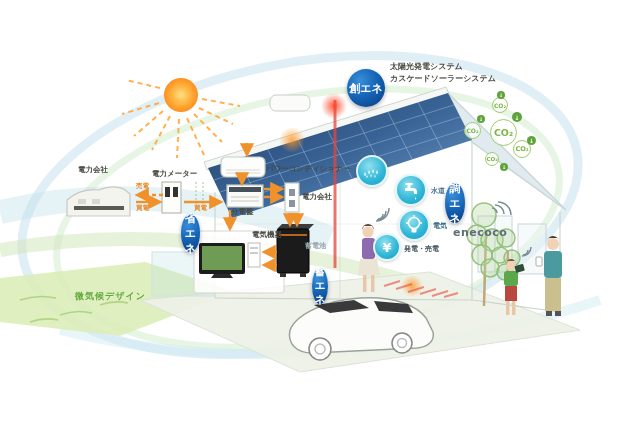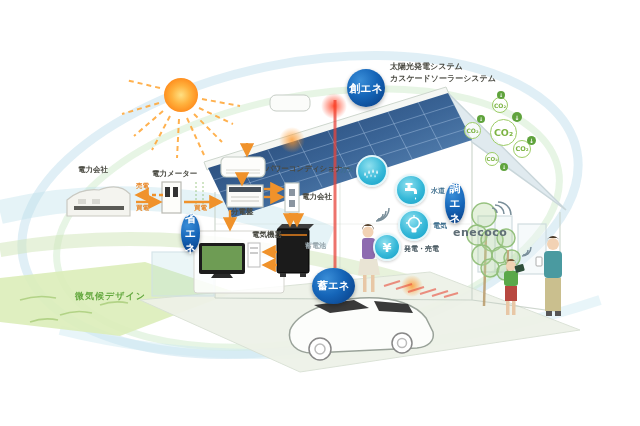--- a/index.html
+++ b/index.html
@@ -275,21 +275,21 @@
       <line x1="230" y1="210" x2="230" y2="228" marker-end="url(#arr)"></line>
     </g>
   </svg>
 
   <div class="badge" style="left:347px;top:69px;width:38px;height:38px;font-size:11px;">
       <span>創エネ</span>
     </div>
   <div class="badge" style="left:181px;top:214px;width:19px;height:38px;font-size:11px;">
       <span>省エネ</span>
     </div>
-  <div class="badge" style="left:312px;top:268px;width:43px;height:36px;font-size:10.5px;">
+  <div class="badge" style="left:312px;top:268px;width:16px;height:36px;font-size:10.5px;">
       <span>蓄エネ</span>
     </div>
   <div class="badge" style="left:445px;top:183px;width:20px;height:40px;font-size:11px;">
       <span>調エネ</span>
     </div>
 
   <div class="ucircle" style="left:356px;top:155px;width:32px;height:32px;">
     <svg width="22" height="22" viewBox="0 0 22 22">
       <g fill="#fff">
           <path d="M4,12 q-1.5,3 0,4 q1.7,-1 0,-4Z"></path>

